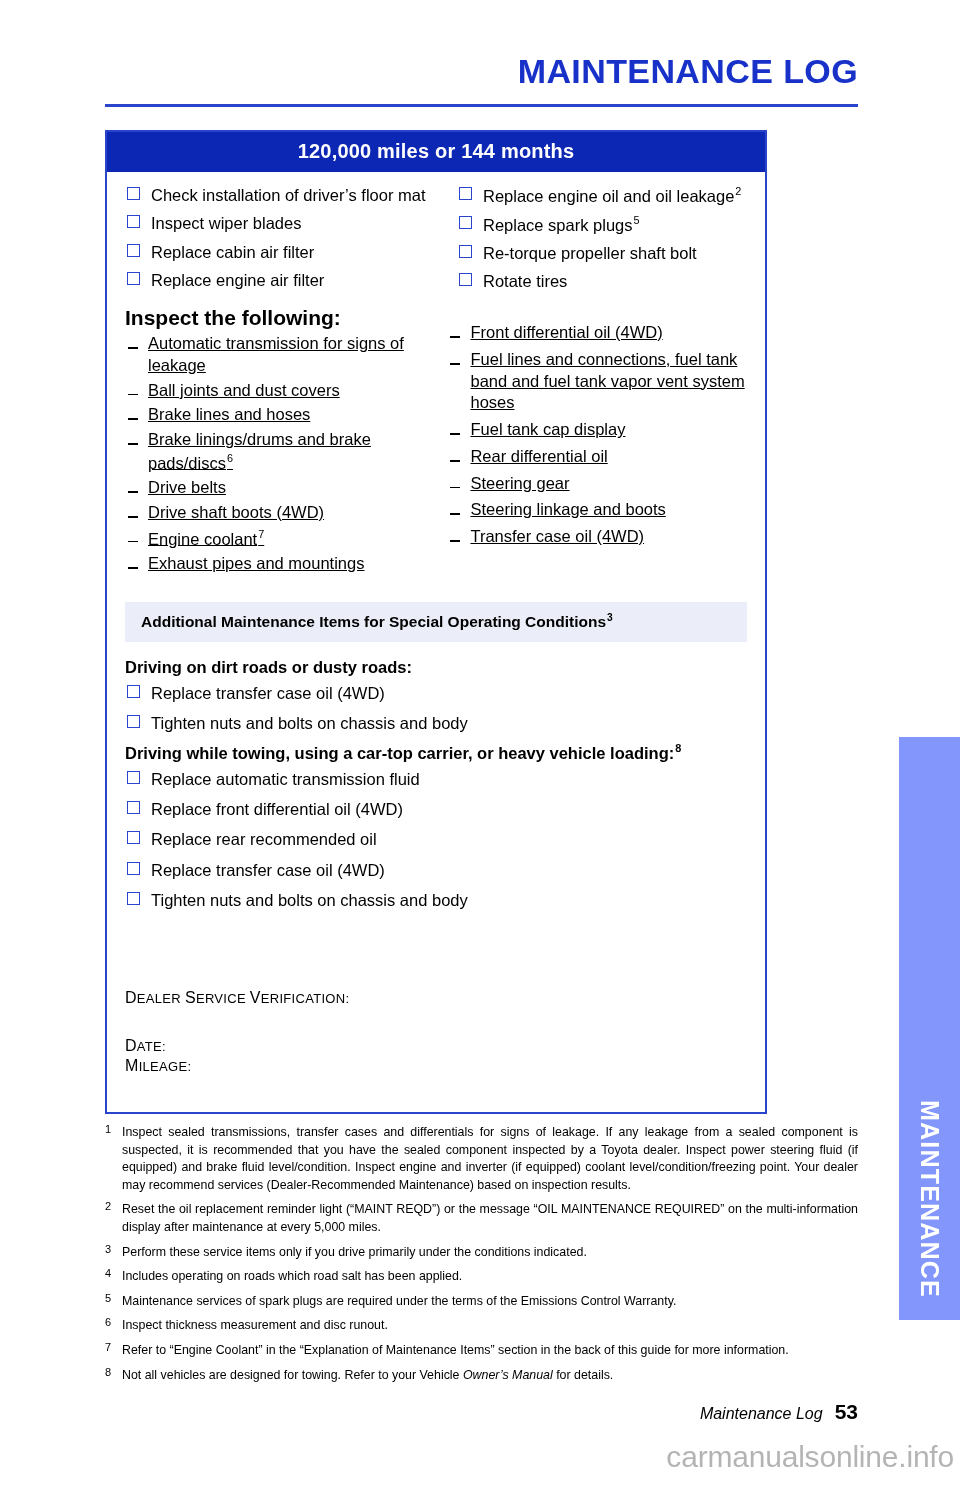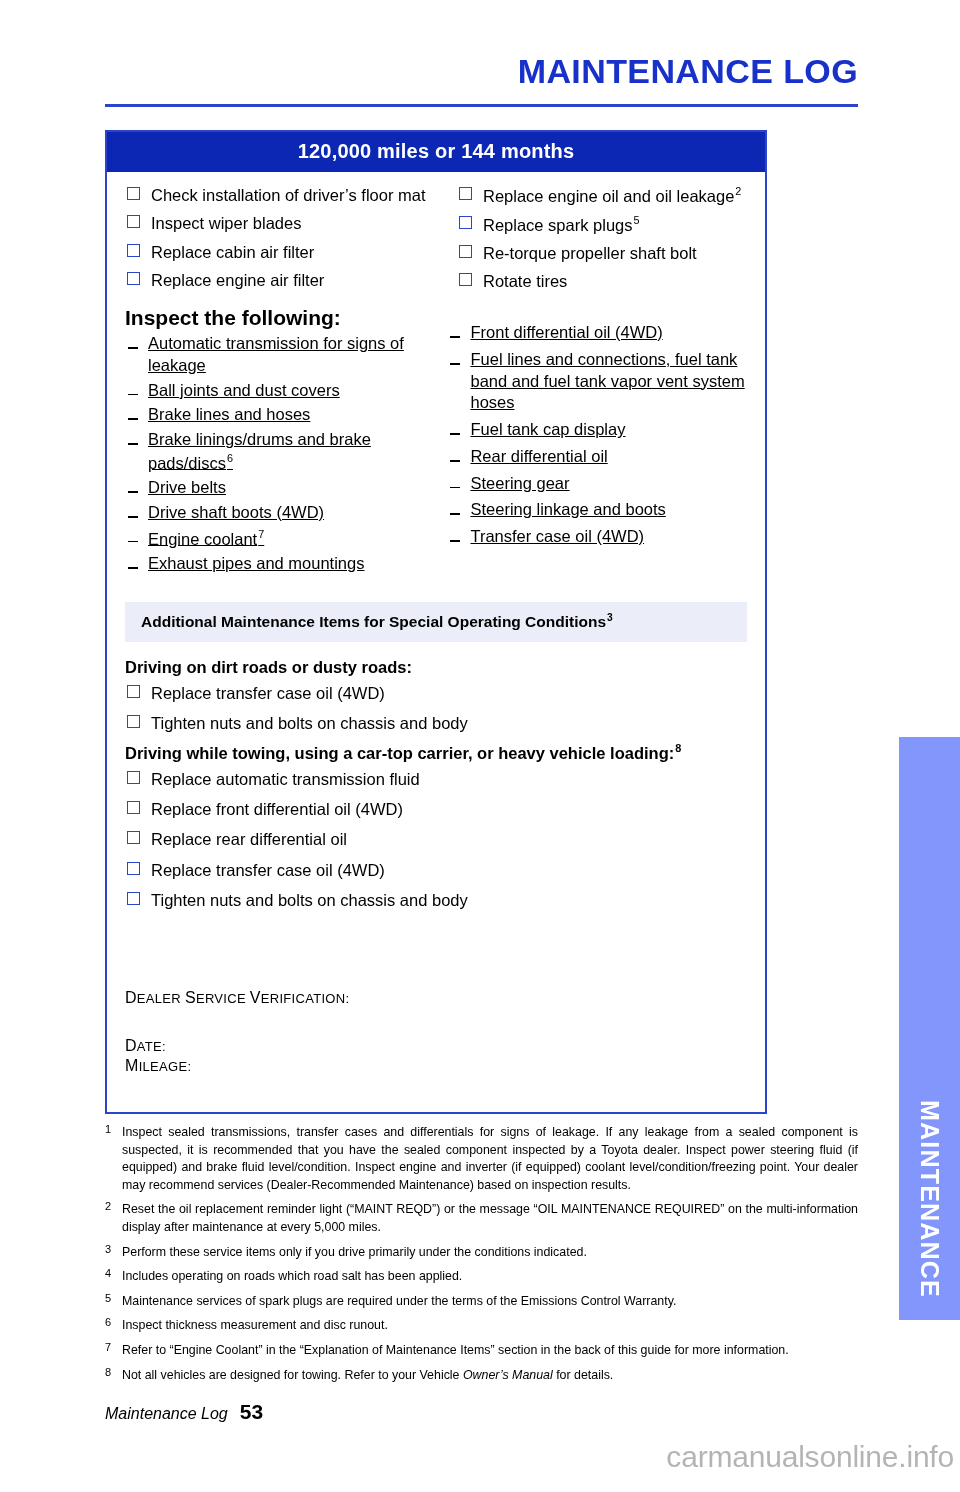--- a/index.html
+++ b/index.html
@@ -194,20 +194,21 @@
     font-size: 11px;
   }
   .fn i { font-style: italic; }
 
   
   .page-footer {
     position: absolute;
     left: 105px;
     top: 1400px;
     width: 753px;
+    text-align: right;
     font-size: 16px;
     font-style: italic;
   }
   .page-footer .pg {
     font-style: normal;
     font-weight: bold;
     font-size: 21px;
     margin-left: 12px;
   }
 
@@ -292,21 +293,21 @@
   <div class="special-body" id="special-body">
       <div class="cond-head">Driving on dirt roads or dusty roads:</div>
       <ul class="cl">
         <li><span class="cbox"></span><span>Replace transfer case oil (4WD)</span></li>
         <li><span class="cbox"></span><span>Tighten nuts and bolts on chassis and body</span></li>
       </ul>
       <div class="cond-head">Driving while towing, using a car-top carrier, or heavy vehicle loading:<sup>8</sup></div>
       <ul class="cl">
         <li><span class="cbox"></span><span>Replace automatic transmission fluid</span></li>
         <li><span class="cbox"></span><span>Replace front differential oil (4WD)</span></li>
-        <li><span class="cbox"></span><span>Replace rear differential oil</span></li>
+        <li><span class="cbox"></span><span>Replace rear recommended oil</span></li>
         <li><span class="cbox"></span><span>Replace transfer case oil (4WD)</span></li>
         <li><span class="cbox"></span><span>Tighten nuts and bolts on chassis and body</span></li>
       </ul>
     </div>
 
   <div class="dealer">
     <div class="smallcaps" id="dsv"><span class="big">D</span><span>EALER</span> <span class="big">S</span><span>ERVICE</span> <span class="big">V</span><span>ERIFICATION:</span></div>
     <div class="dealer-date">
       <div class="smallcaps" id="dlab"><span class="big">D</span><span>ATE:</span></div>
       <div class="smallcaps" id="mlab"><span class="big">M</span><span>ILEAGE:</span></div>

